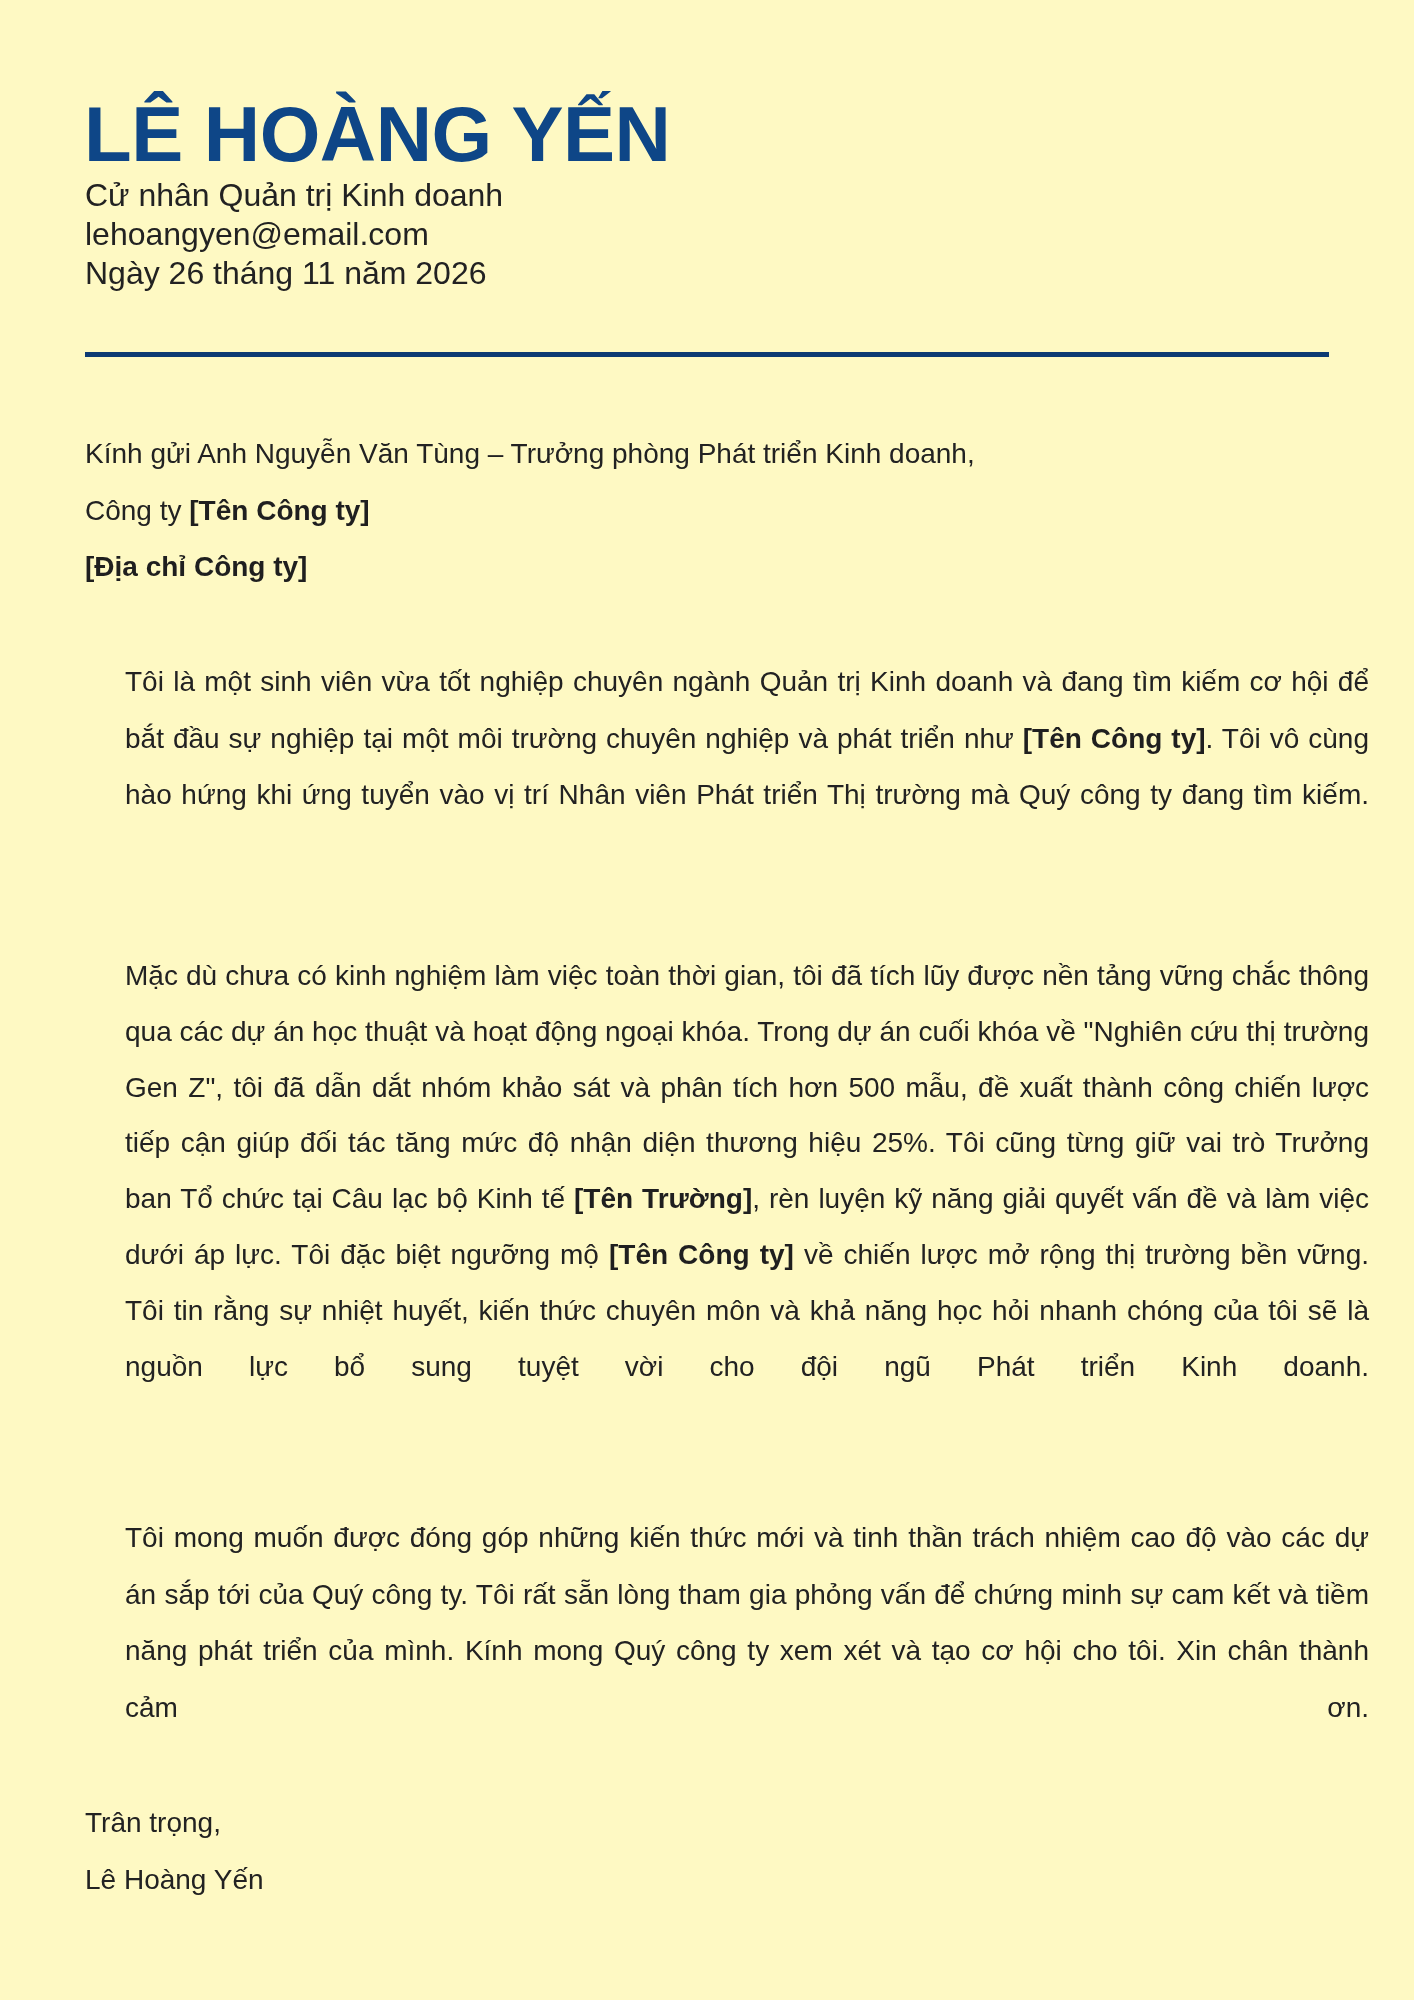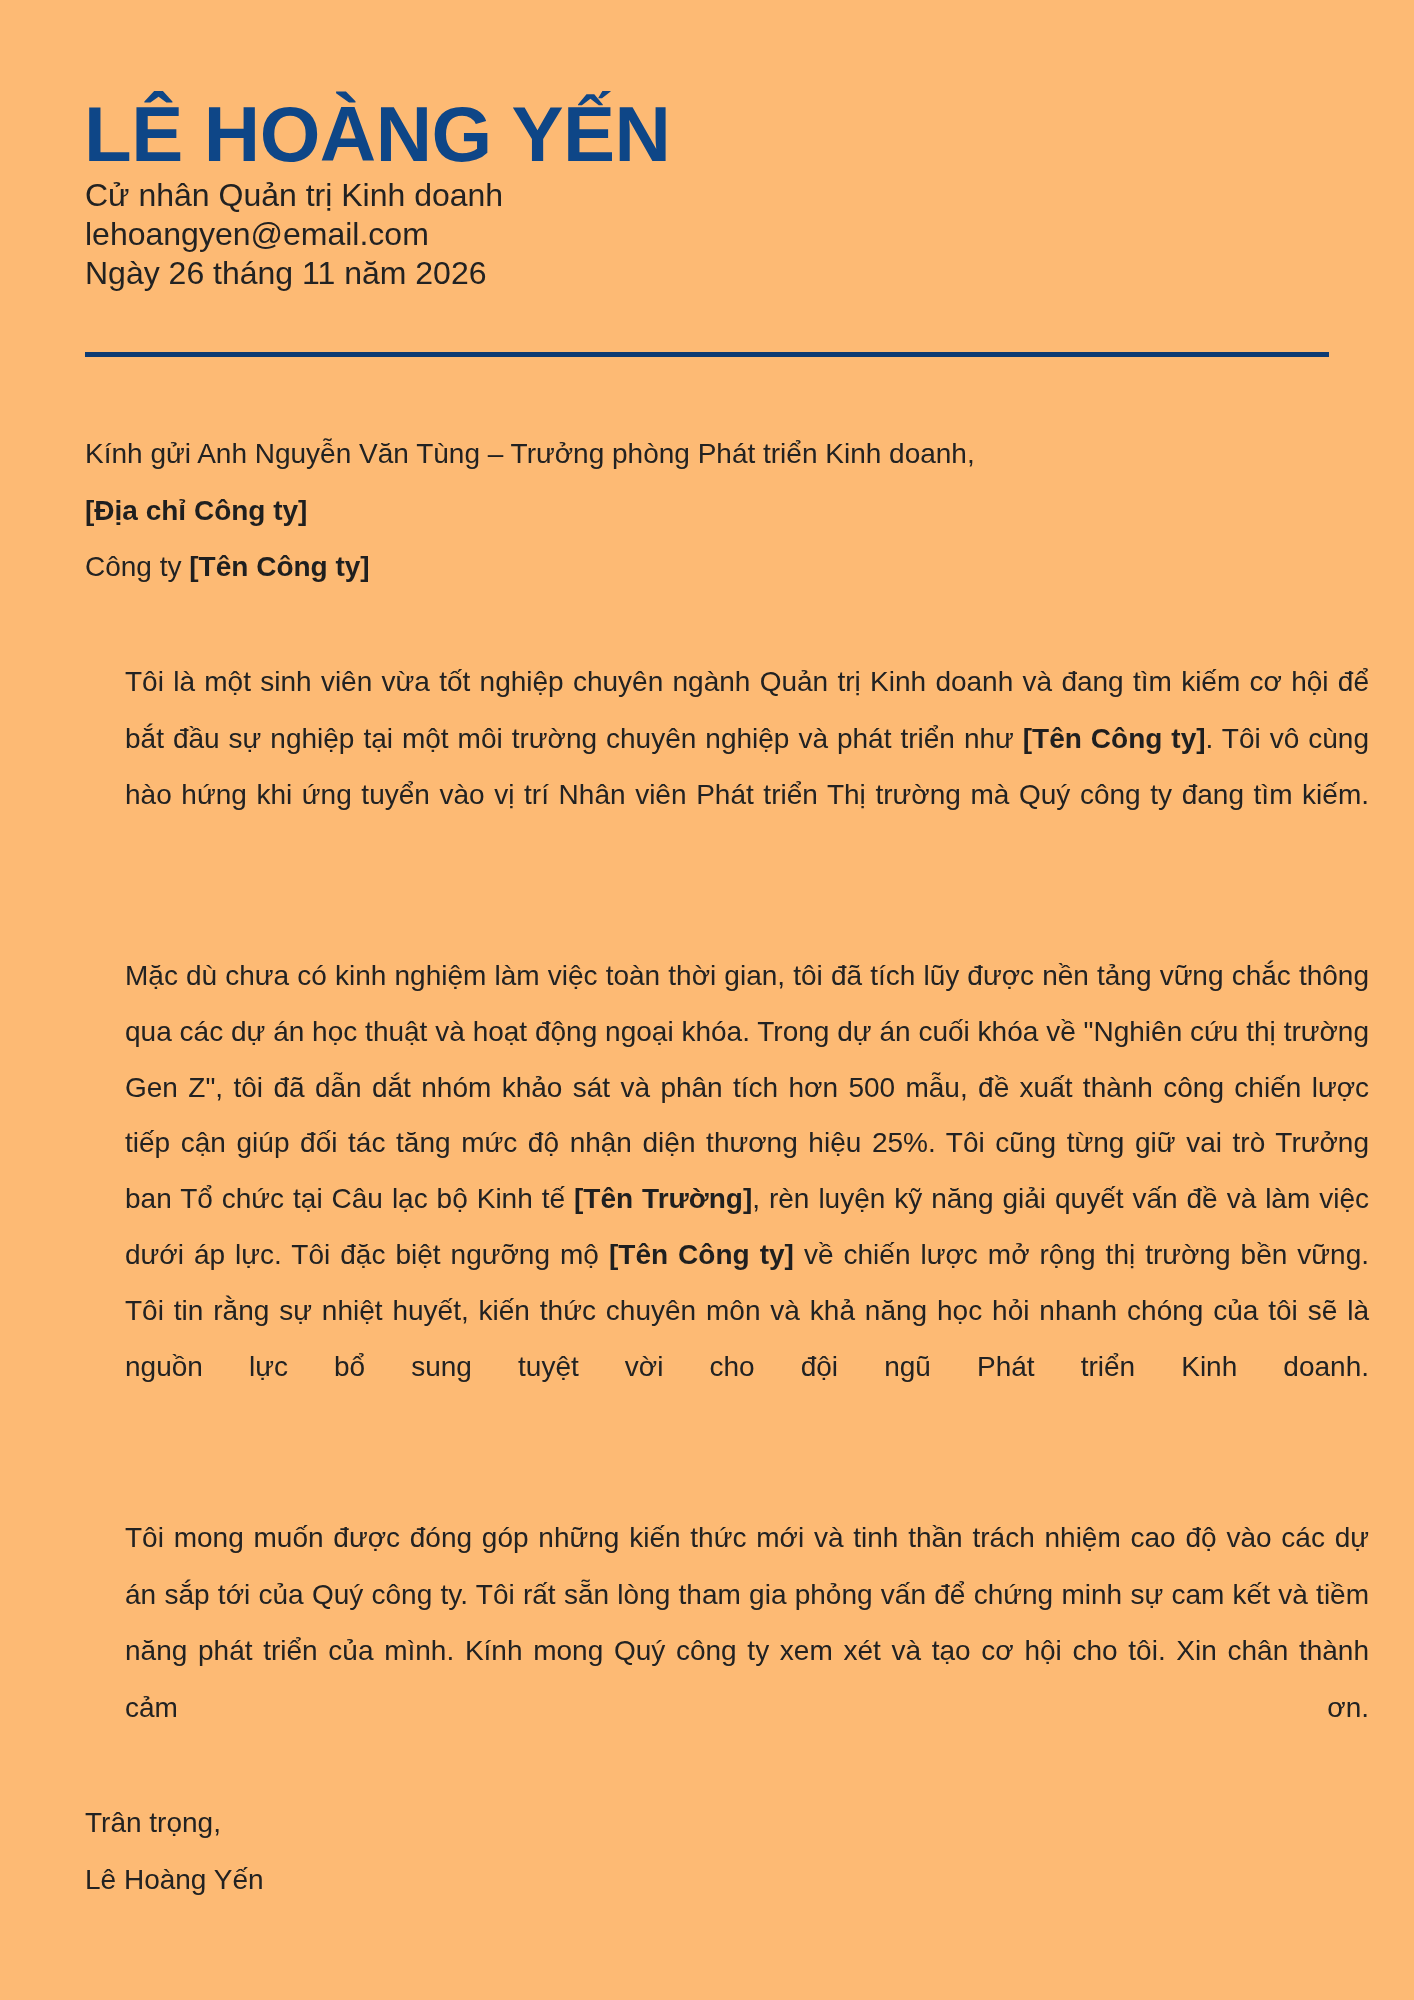--- a/index.html
+++ b/index.html
@@ -1,18 +1,18 @@
 <!DOCTYPE html>
 <html><head>
 <meta charset="utf-8">
 <style>
   html, body { margin: 0; padding: 0; background: #ffffff; }
   body { width: 1414px; height: 2000px; position: relative; overflow: hidden;
          font-family: "Liberation Sans", sans-serif; color: #222222; }
-  .page { position: absolute; left: 0; top: 0; width: 1414px; height: 2000px; background: #fdba74; }
+  .page { position: absolute; left: 0; top: 0; width: 1414px; height: 2000px; background: #fef9c3; }
   .title { position: absolute; left: 84px; top: 95px; margin: 0;
            font-family: "Liberation Sans", sans-serif; font-weight: 700;
            font-size: 78px; line-height: 78px; letter-spacing: -0.5px; white-space: nowrap; }
   .contact { position: absolute; left: 85px; top: 176px; font-size: 32px; line-height: 39px; }
   .contact div { white-space: nowrap; }
   .rule { position: absolute; left: 85px; top: 352px; width: 1244px; height: 5px; }
   .block { position: absolute; left: 85px; width: 1244px; font-size: 28px; line-height: 56.5px; margin: 0; }
   .justify { text-align: justify; margin-left: 40px; }
   .justify::after { content: ""; display: inline-block; width: 100%; height: 0; }
   .line { display: block; white-space: nowrap; }
@@ -28,22 +28,22 @@
   <div class="contact">
     <div>Cử nhân Quản trị Kinh doanh</div>
     <div>lehoangyen@email.com</div>
     <div>Ngày 26 tháng 11 năm 2026</div>
   </div>
 
   <div class="rule" style="background:#0d3b73"></div>
 
   <div class="block" style="top:426px">
     <span class="line">Kính gửi Anh Nguyễn Văn Tùng – Trưởng phòng Phát triển Kinh doanh,</span>
+    <span class="line"><span>Công ty </span><b>[Tên Công ty]</b></span>
     <span class="line"><b>[Địa chỉ Công ty]</b></span>
-    <span class="line"><span>Công ty </span><b>[Tên Công ty]</b></span>
   </div>
 
   <p class="block justify" style="top:654px"><span>Tôi là một sinh viên vừa tốt nghiệp chuyên ngành Quản trị Kinh doanh và đang tìm kiếm cơ hội để bắt đầu sự nghiệp tại một môi trường chuyên nghiệp và phát triển như </span><b>[Tên Công ty]</b><span>. Tôi vô cùng hào hứng khi ứng tuyển vào vị trí Nhân viên Phát triển Thị trường mà Quý công ty đang tìm kiếm.</span></p>
 
   <p class="block justify" style="top:948px; line-height:55.8px"><span>Mặc dù chưa có kinh nghiệm làm việc toàn thời gian, tôi đã tích lũy được nền tảng vững chắc thông qua các dự án học thuật và hoạt động ngoại khóa. Trong dự án cuối khóa về "Nghiên cứu thị trường Gen Z", tôi đã dẫn dắt nhóm khảo sát và phân tích hơn 500 mẫu, đề xuất thành công chiến lược tiếp cận giúp đối tác tăng mức độ nhận diện thương hiệu 25%. Tôi cũng từng giữ vai trò Trưởng ban Tổ chức tại Câu lạc bộ Kinh tế </span><b>[Tên Trường]</b><span>, rèn luyện kỹ năng giải quyết vấn đề và làm việc dưới áp lực. Tôi đặc biệt ngưỡng mộ </span><b>[Tên Công ty]</b><span> về chiến lược mở rộng thị trường bền vững. Tôi tin rằng sự nhiệt huyết, kiến thức chuyên môn và khả năng học hỏi nhanh chóng của tôi sẽ là nguồn lực bổ sung tuyệt vời cho đội ngũ Phát triển Kinh doanh.</span></p>
 
   <p class="block justify" style="top:1510px">Tôi mong muốn được đóng góp những kiến thức mới và tinh thần trách nhiệm cao độ vào các dự án sắp tới của Quý công ty. Tôi rất sẵn lòng tham gia phỏng vấn để chứng minh sự cam kết và tiềm năng phát triển của mình. Kính mong Quý công ty xem xét và tạo cơ hội cho tôi. Xin chân thành cảm ơn.</p>
 
   <div class="block" style="top:1795px">
     <span class="line">Trân trọng,</span>

